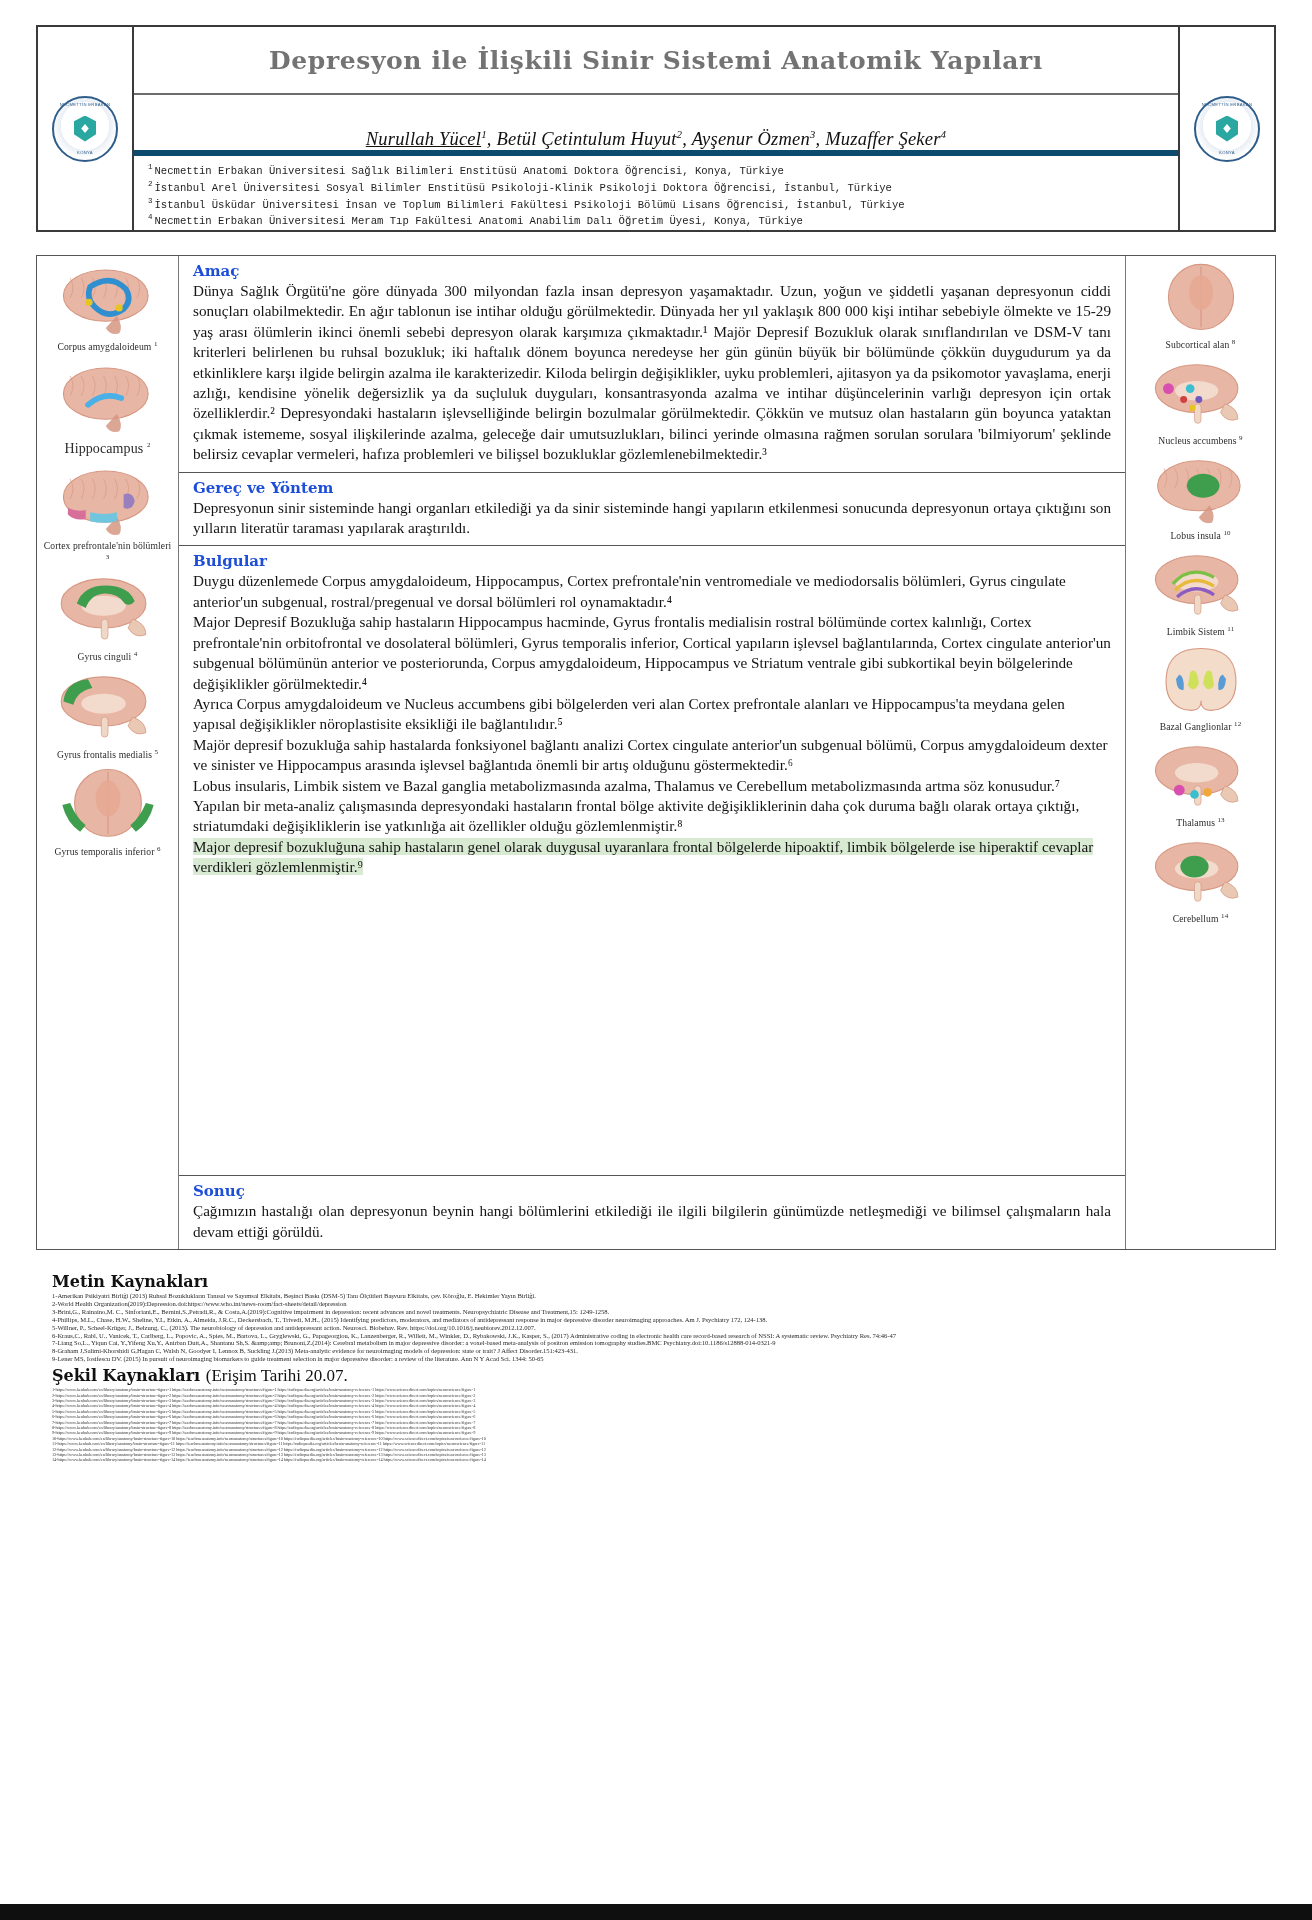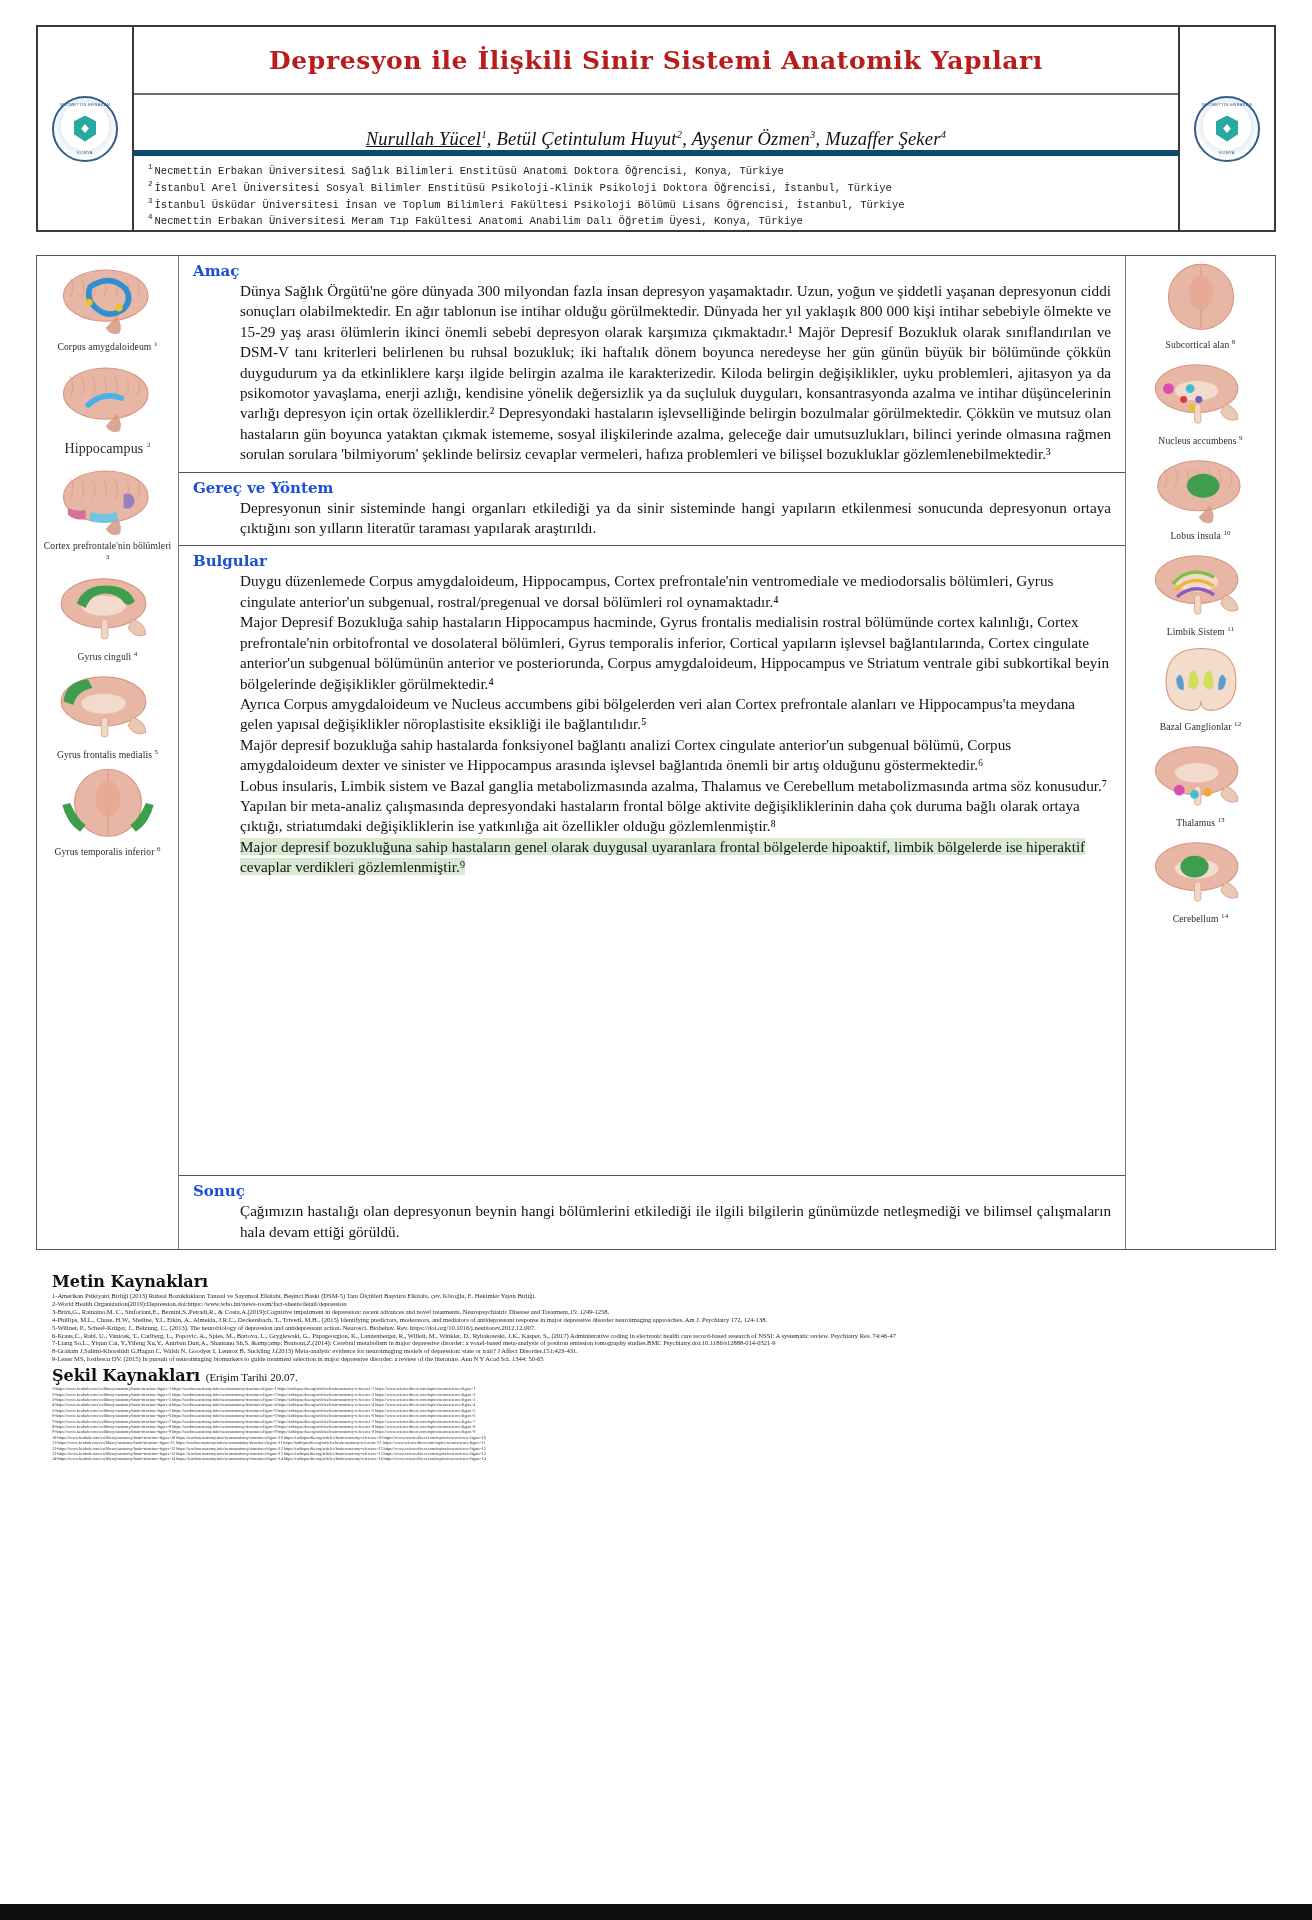--- a/index.html
+++ b/index.html
@@ -97,21 +97,21 @@
     align-items: center;
     justify-content: center;
     box-sizing: border-box;
   }
   .poster-title {
     font-family: "DejaVu Serif", serif;
     font-weight: bold;
     font-size: 25px;
     letter-spacing: .6px;
     text-align: center;
-    color: #b91c1c;
+    color: #737373;
   }
   .authors-cell {
     height: 62px;
     border-bottom: 6px solid #0c4a6e;
     display: flex;
     align-items: flex-end;
     justify-content: center;
     box-sizing: border-box;
     font-style: italic;
   }
@@ -199,21 +199,20 @@
     font-weight: bold;
     font-size: 15px;
     margin-bottom: 1px;
     color: #1d4ed8;
   }
   .sec-body {
     font-size: 15.2px;
     line-height: 20.4px;
     text-align: justify;
     color: #141414;
-    margin-left: 47px;
   }
   .sec-body p { margin: 0; }
   .sec-body.left-align { text-align: left; }
   .hl {
     background: #d9ead3;
     display: inline;
     box-decoration-break: clone;
     -webkit-box-decoration-break: clone;
   }
 
@@ -227,21 +226,21 @@
   .refs-head {
     font-family: "DejaVu Serif", serif;
     font-weight: bold;
     font-size: 16px;
     color: #111;
     margin-bottom: 1px;
   }
   .refs-head .sub {
     font-weight: normal;
     font-family: "Liberation Serif", serif;
-    font-size: 11px;
+    font-size: 17px;
     text-align: center;
   }
   .ref-line {
     font-size: 6.6px;
     line-height: 7.9px;
     color: #2a2a2a;
     white-space: nowrap;
     overflow: hidden;
     letter-spacing: -.05px;
   }

